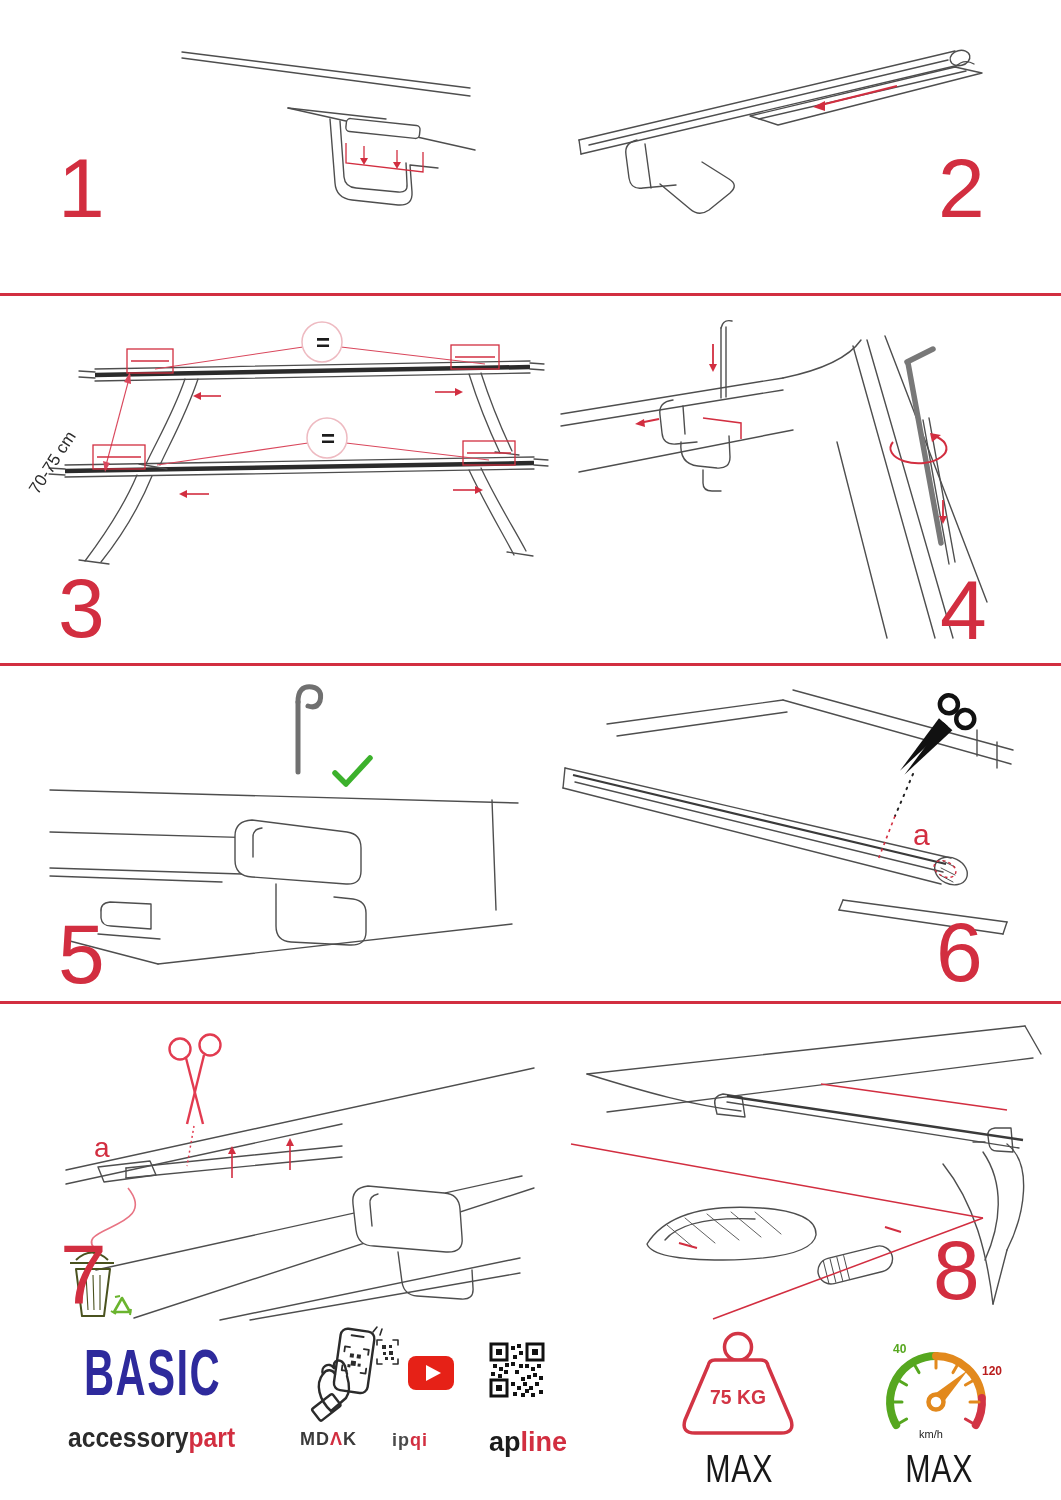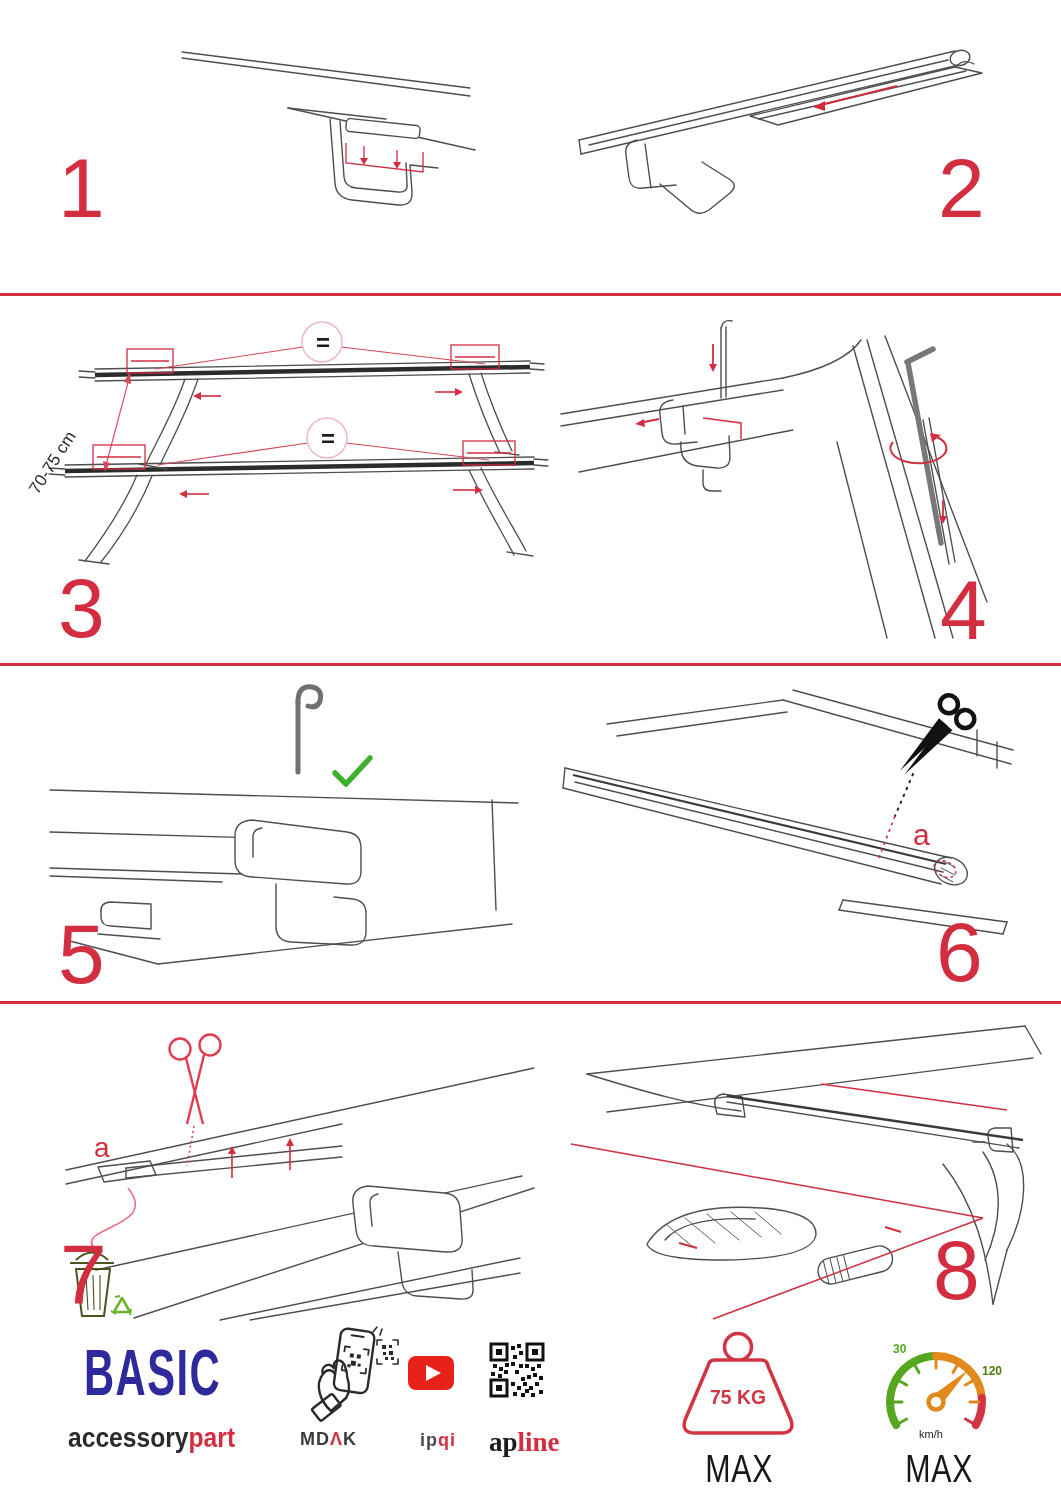--- a/index.html
+++ b/index.html
@@ -30,21 +30,21 @@
   .brand-sub{
     position:absolute;font-size:28px;font-weight:600;line-height:1;white-space:nowrap;
     transform:scaleX(0.88);transform-origin:0 0;color:#2b2b2b;
   }
   .brand-sub .accent{color:#d22e40;}
   .logo-word{
     position:absolute;font-size:18px;font-weight:700;color:#3a3a3a;line-height:1;
     letter-spacing:1px;white-space:nowrap;
   }
   .logo-word .accent{color:#d22e40;}
-  .apline{font-size:27px;font-weight:600;letter-spacing:0;font-family:Liberation Serif, serif;}
+  .apline{font-size:27px;font-weight:600;letter-spacing:0;}
   .ipqi{font-weight:600;color:#4a4a4a;}
   .kgtext{
     position:absolute;width:80px;text-align:center;font-size:21px;font-weight:700;
     color:#d23444;white-space:nowrap;transform:scaleX(0.92);transform-origin:50% 50%;
   }
   .maxtext{
     position:absolute;width:80px;text-align:center;font-size:37px;font-weight:500;color:#171717;
     line-height:1;transform:scale(0.82,1.05);transform-origin:50% 0;letter-spacing:1px;
   }
   .speedo-lab{position:absolute;font-size:12px;font-weight:700;line-height:1;}
@@ -384,21 +384,21 @@
     </g>
   </svg>
   <div class="logo-word" style="left:300px;top:1430px">
     <span>MD</span><span class="accent">Λ</span><span>K</span>
   </div>
 
   <svg class="abs" style="left:408px;top:1356px" width="46" height="34" viewBox="0 0 46 34">
     <rect x="0" y="0" width="46" height="34" rx="8" fill="#e62117"></rect>
     <polygon points="18,9 33,17 18,25" fill="#ffffff"></polygon>
   </svg>
-  <div class="logo-word ipqi" style="left:420px;top:1431px">
+  <div class="logo-word ipqi" style="left:392px;top:1431px">
     <span>ip</span><span class="accent">qi</span>
   </div>
 
   <svg class="abs" style="left:489px;top:1342px" width="56" height="56" viewBox="0 0 56 56">
     <g fill="none" stroke="#111111" stroke-width="3">
       <rect x="2" y="2" width="16" height="16"></rect>
       <rect x="38" y="2" width="16" height="16"></rect>
       <rect x="2" y="38" width="16" height="16"></rect>
     </g>
     <g fill="#111111" stroke="none">
@@ -461,18 +461,18 @@
       <line x1="43" y1="32.6" x2="38.5" y2="24.8" stroke="#56a71f"></line>
       <line x1="60" y1="28" x2="60" y2="19" stroke="#e2891d"></line>
       <line x1="77" y1="32.6" x2="81.5" y2="24.8" stroke="#e2891d"></line>
       <line x1="89.4" y1="45" x2="97.2" y2="40.5" stroke="#e2891d"></line>
       <line x1="94" y1="62" x2="103" y2="62" stroke="#e2891d"></line>
       <line x1="89.4" y1="79" x2="97.2" y2="83.5" stroke="#d23444"></line>
     </g>
     <polygon points="55,63 60,53 92,30 63,68" fill="#e2891d"></polygon>
     <circle cx="60" cy="62" r="7.5" fill="#ffffff" stroke="#e2891d" stroke-width="4.5"></circle>
   </svg>
-  <span class="speedo-lab" style="left:893px;top:1343px;color:#56a71f">30</span>
-  <span class="speedo-lab" style="left:982px;top:1365px;color:#4d7c0f">120</span>
+  <span class="speedo-lab" style="left:893px;top:1343px;color:#56a71f">40</span>
+  <span class="speedo-lab" style="left:982px;top:1365px;color:#b91c1c">120</span>
   <span class="unit" style="left:919px;top:1429px">km/h</span>
   <div class="maxtext" style="left:898px;top:1449px">MAX</div>
 
 </div>
 
 </body></html>

